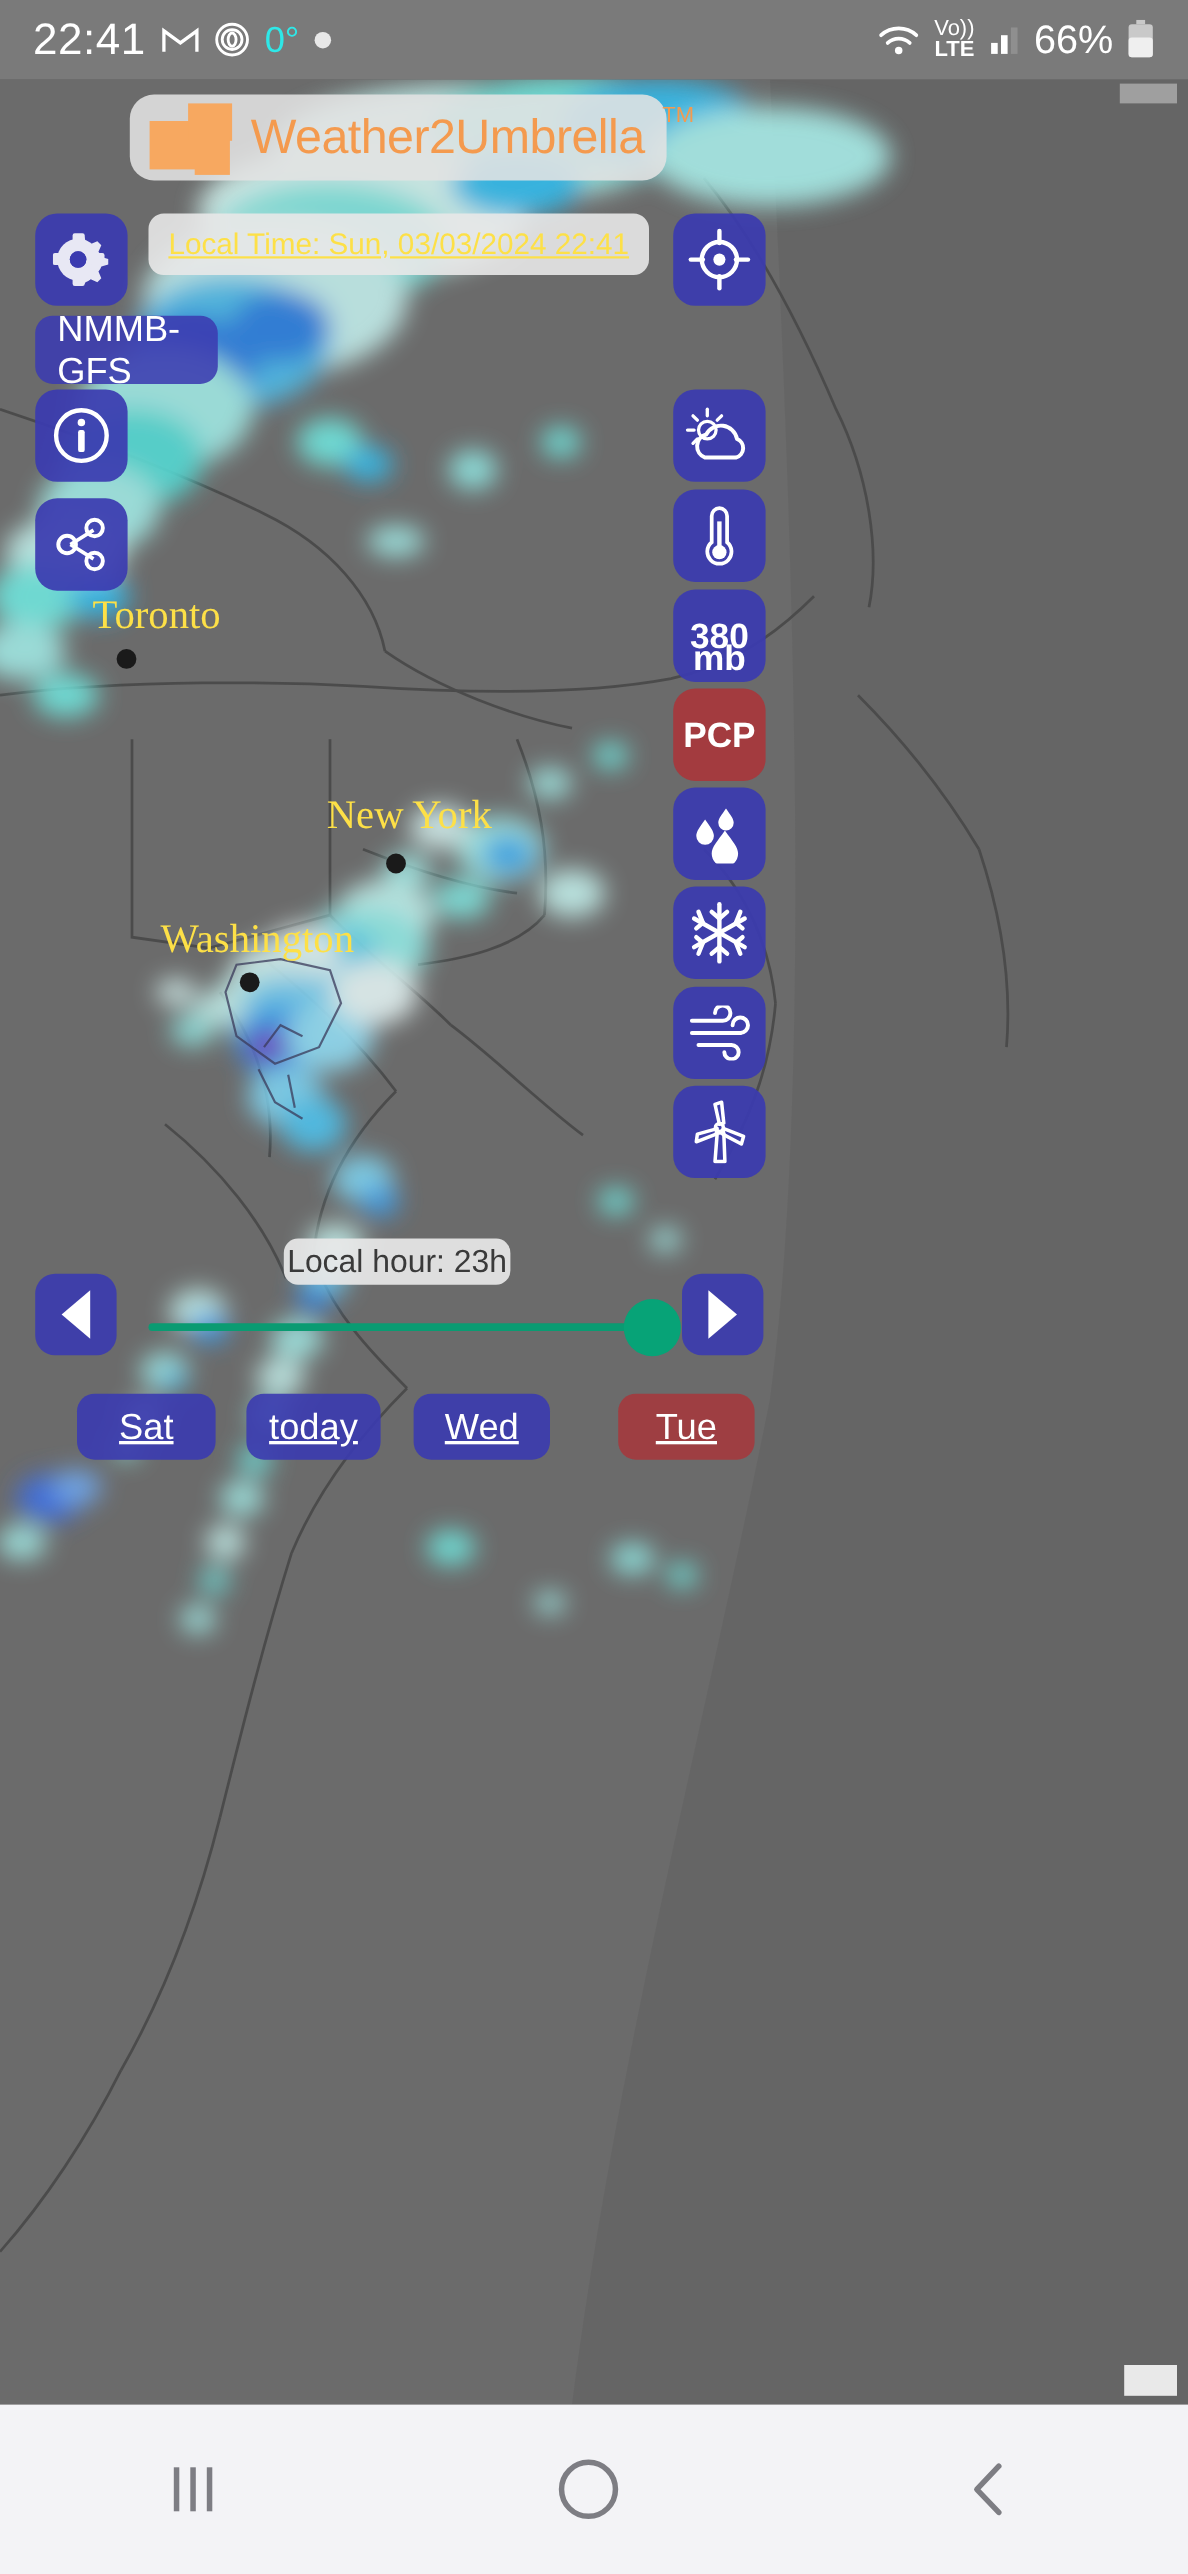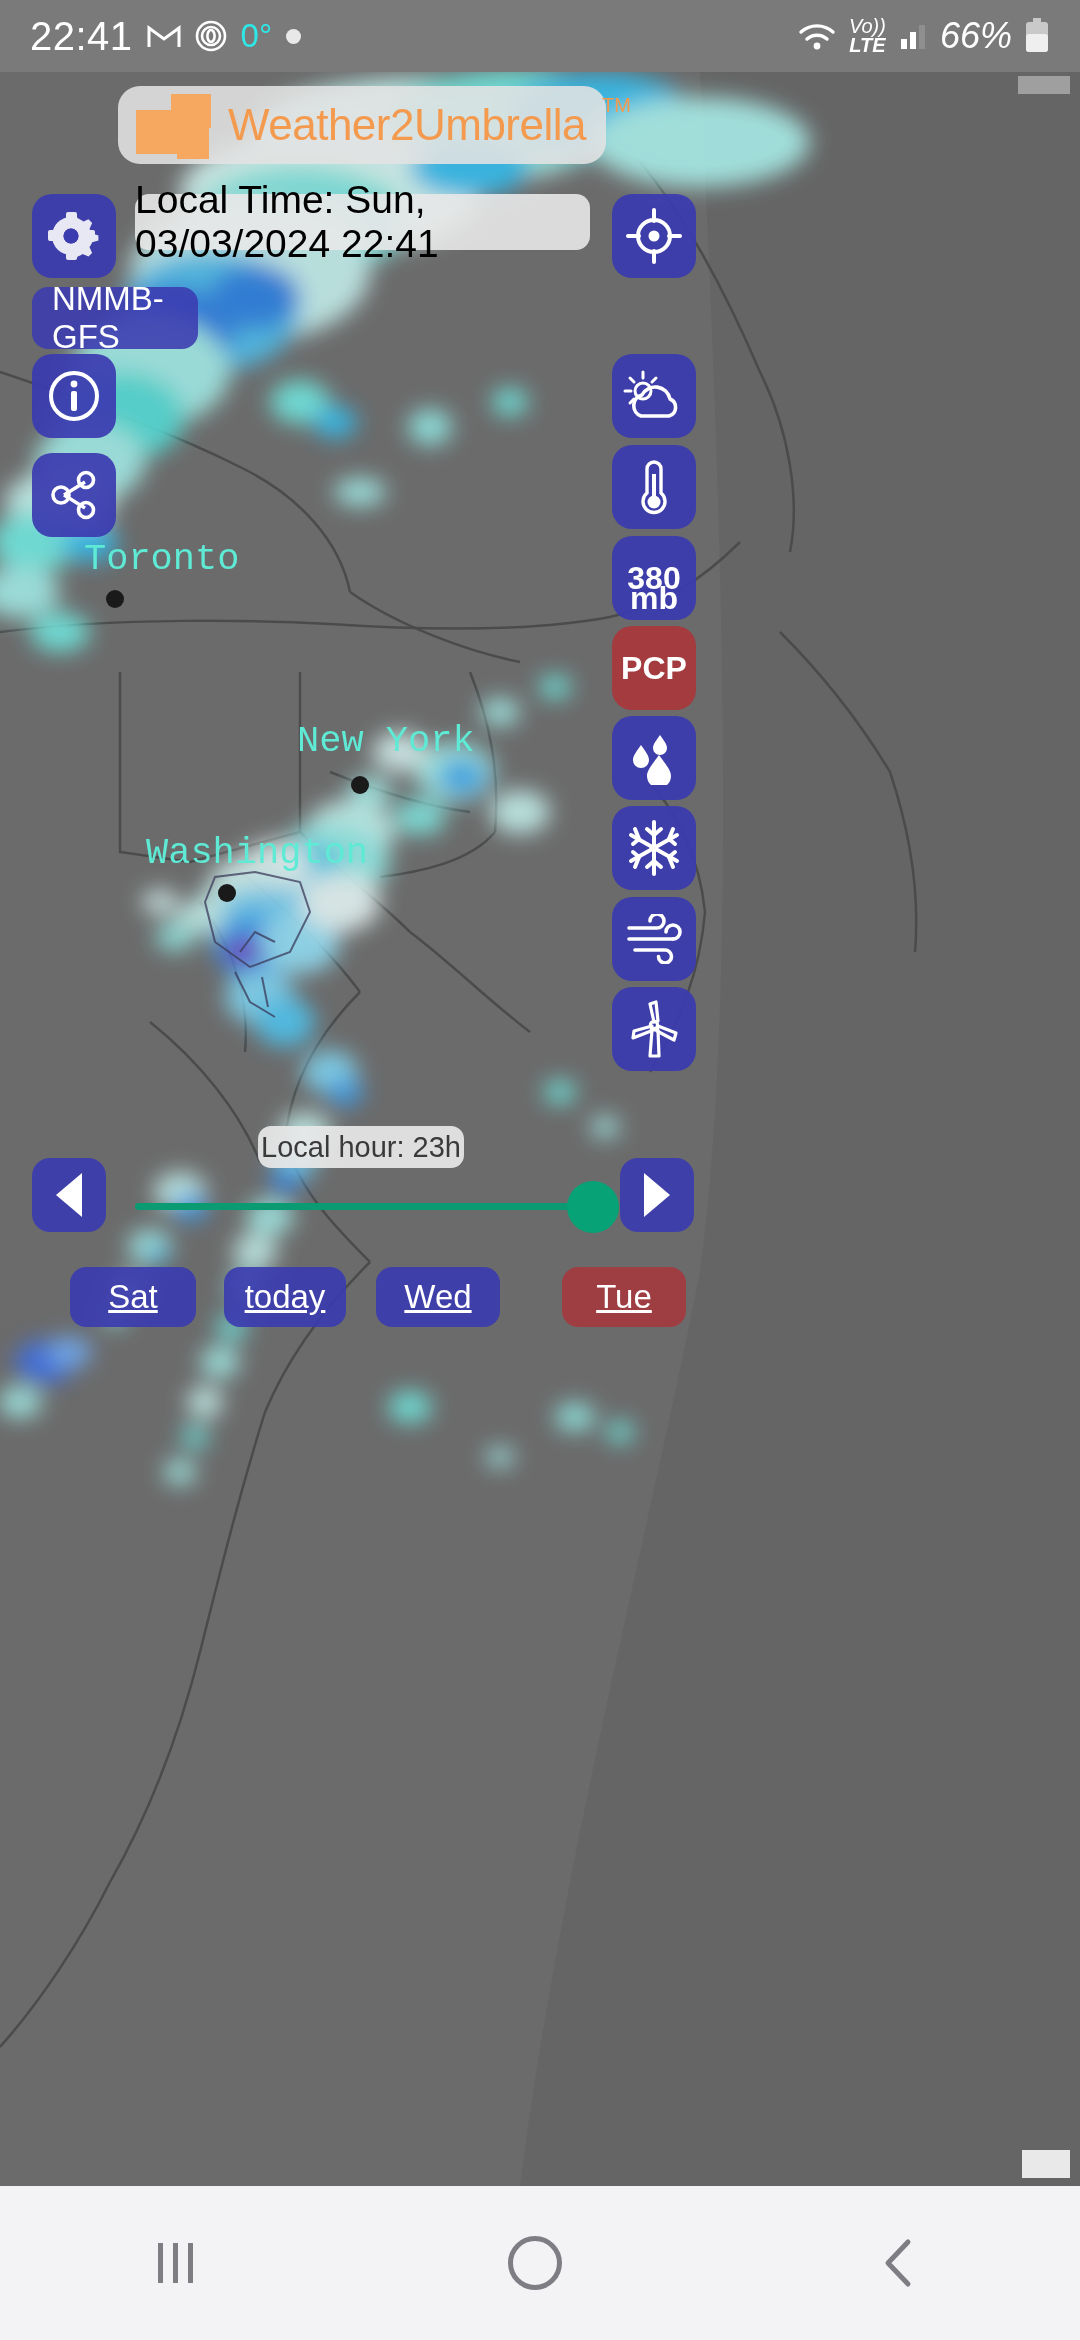--- a/index.html
+++ b/index.html
@@ -12,40 +12,40 @@
   #app { position:relative; width:1080px; height:2340px; }
 
   
   .statusbar {
     position:absolute; top:0; left:0; width:1080px; height:72px;
     background:#7a7a7a;
     display:flex; align-items:center; justify-content:space-between;
     padding:0 30px; z-index:60;
   }
   .sb-left { display:flex; align-items:center; gap:14px; }
-  .sb-right { display:flex; align-items:center; gap:12px;font-style:italic; }
+  .sb-right { display:flex; align-items:center; gap:12px; }
   .sb-clock { color:#ffffff; font-size:40px; letter-spacing:0.5px; }
   .sb-temp { color:#2ee8e8; font-size:33px; }
   .sb-batt-text { color:#fff; font-size:36px; }
   .dot-icon { width:15px; height:15px; border-radius:50%; background:#e8e8e8; }
   .volte { display:flex; flex-direction:column; align-items:center; line-height:0.95; color:#fff; }
   .volte .v1 { font-size:20px; }
   .volte .v2 { font-size:20px; font-weight:bold; }
 
   
   .map {
     position:absolute; top:72px; left:0; width:1080px; height:2114px;
     background:#6b6b6b;
     overflow:hidden;
   }
   .map-canvas { position:absolute; inset:0; }
 
   .city-label {
-    position:absolute; color:#5eead4; font-size:37px;
-    font-family:Liberation Mono, monospace;
+    position:absolute; color:#fde047; font-size:37px;
+    font-family:Liberation Serif, serif;
     white-space:nowrap;
   }
   .city-dot {
     position:absolute; width:18px; height:18px; border-radius:50%;
     background:#1a1a1a;
   }
 
   
   .title-pill {
     position:absolute; top:86px; left:118px; width:488px; height:78px;
@@ -59,21 +59,21 @@
   .lm3 { left:41px; top:31px; width:32px; height:34px; }
   .title-text { color:#f49a4e; font-size:44px; letter-spacing:-0.5px; }
   .title-tm { color:#f49a4e; font-size:20px; align-self:flex-start; margin-top:8px; }
 
   
   .time-pill {
     position:absolute; top:194px; left:135px; width:455px; height:56px;
     background:rgba(232,232,232,0.9); border-radius:14px;
     display:flex; align-items:center; justify-content:center; z-index:30;
   }
-  .time-pill span { color:#000000; font-size:39px; }
+  .time-pill span { color:#fde047; font-size:27px;text-decoration:underline; }
 
   
   .btn {
     position:absolute; width:84px; height:84px; border-radius:20px;
     background:#3b3bb0; display:flex; align-items:center; justify-content:center;
     z-index:30; cursor:pointer;
   }
   .btn.semi { background:rgba(59,59,176,0.92); }
   .btn.active { background:#a33b3f; }
   .btn svg { display:block; }

